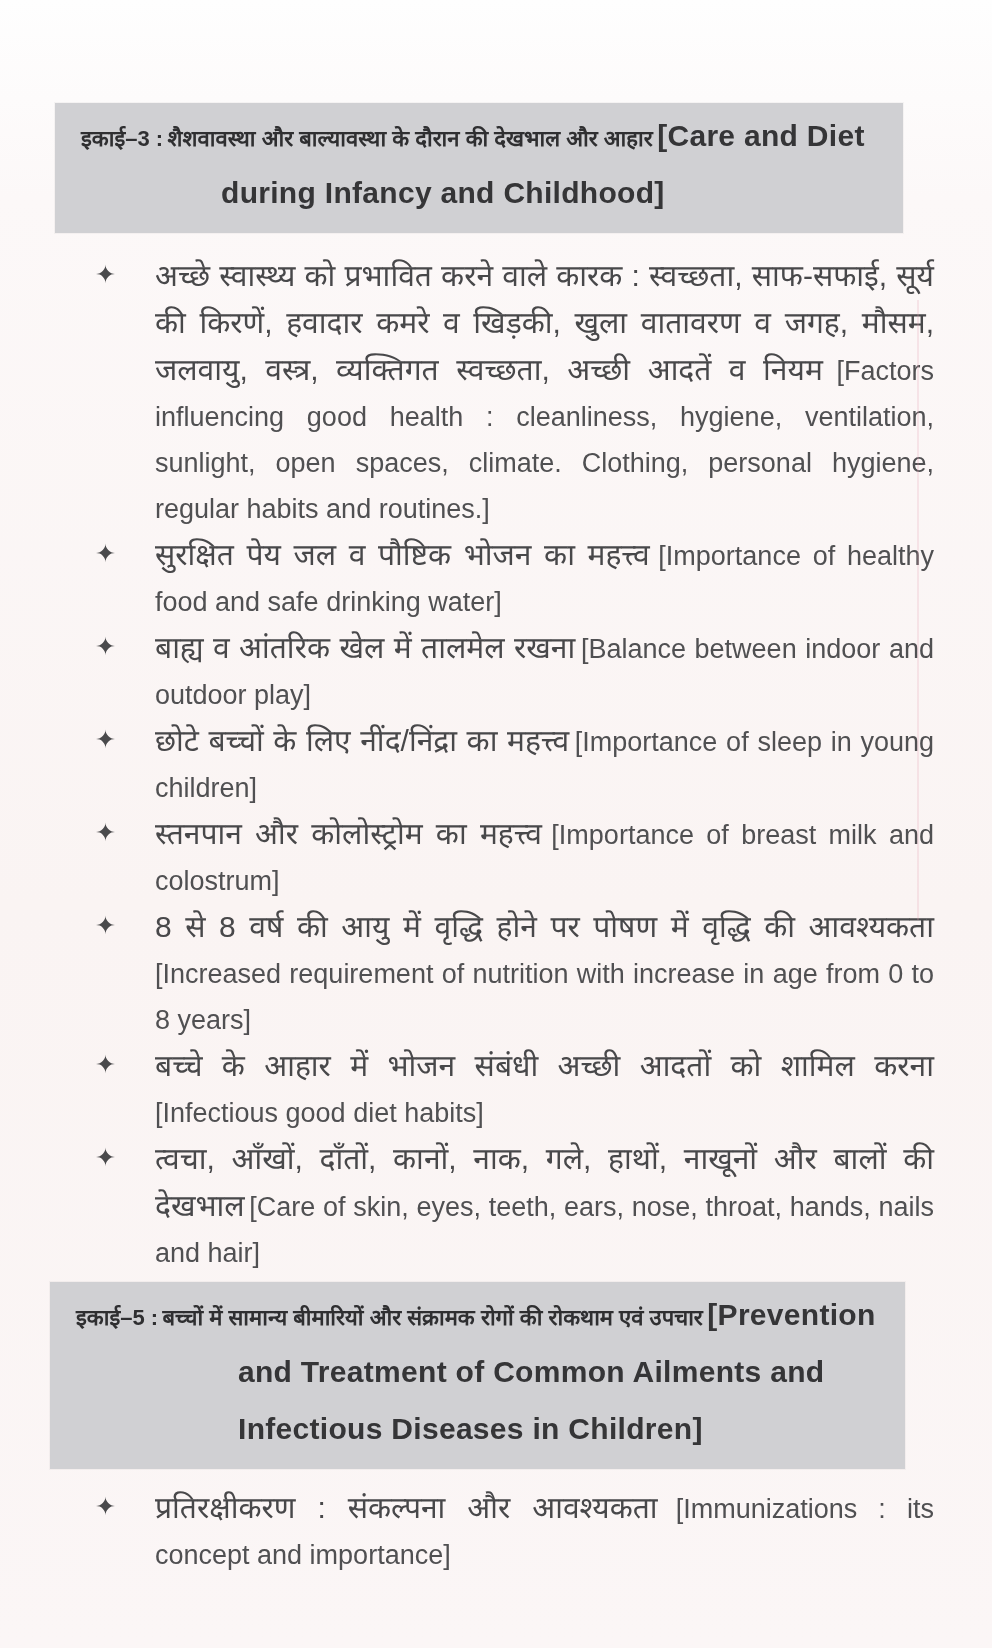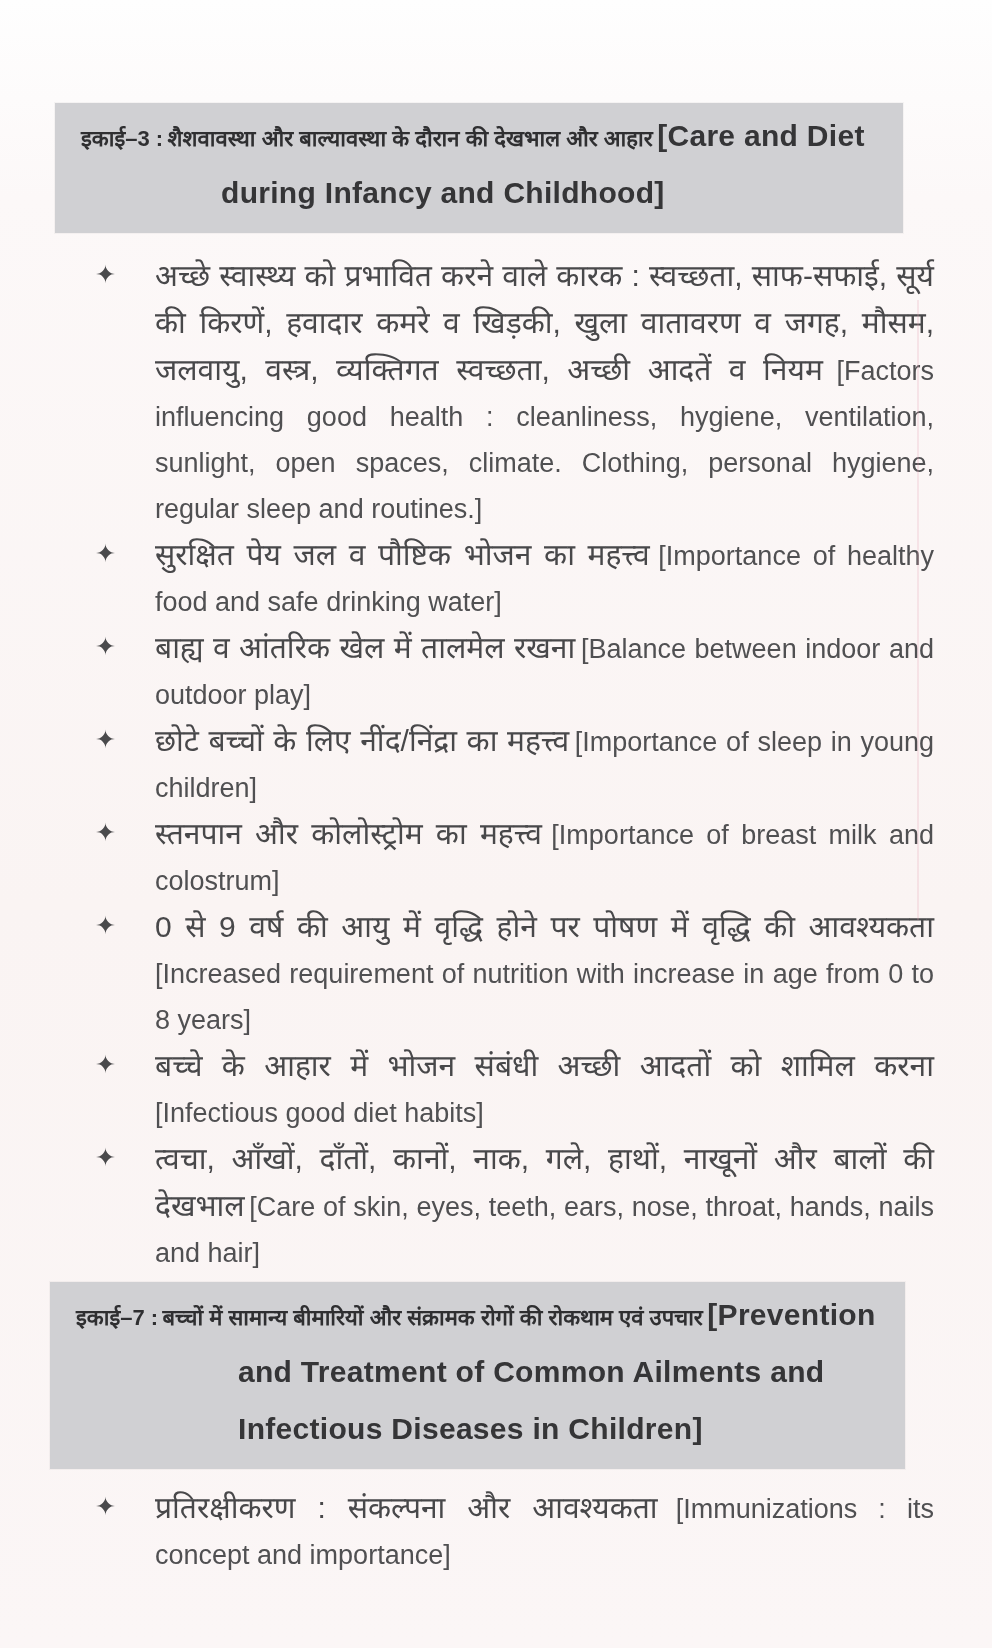--- a/index.html
+++ b/index.html
@@ -73,21 +73,21 @@
       <span class="u-hi">शैशवावस्था और बाल्यावस्था के दौरान की देखभाल और आहार</span>
       <span class="u-en">[Care and Diet during Infancy and Childhood]</span>
     </header>
 
     <ul class="topics">
 
         <li class="topic">
           <span class="marker">✦</span>
           <p class="topic-text">
             <span class="hi">अच्छे स्वास्थ्य को प्रभावित करने वाले कारक : स्वच्छता, साफ-सफाई, सूर्य की किरणें, हवादार कमरे व खिड़की, खुला वातावरण व जगह, मौसम, जलवायु, वस्त्र, व्यक्तिगत स्वच्छता, अच्छी आदतें व नियम</span>
-            <span class="en">[Factors influencing good health : cleanliness, hygiene, ventilation, sunlight, open spaces, climate. Clothing, personal hygiene, regular sleep and routines.]</span>
+            <span class="en">[Factors influencing good health : cleanliness, hygiene, ventilation, sunlight, open spaces, climate. Clothing, personal hygiene, regular habits and routines.]</span>
           </p>
         </li>
 
         <li class="topic">
           <span class="marker">✦</span>
           <p class="topic-text">
             <span class="hi">सुरक्षित पेय जल व पौष्टिक भोजन का महत्त्व</span>
             <span class="en">[Importance of healthy food and safe drinking water]</span>
           </p>
         </li>
@@ -112,21 +112,21 @@
           <span class="marker">✦</span>
           <p class="topic-text">
             <span class="hi">स्तनपान और कोलोस्ट्रोम का महत्त्व</span>
             <span class="en">[Importance of breast milk and colostrum]</span>
           </p>
         </li>
 
         <li class="topic">
           <span class="marker">✦</span>
           <p class="topic-text">
-            <span class="hi">0 से 9 वर्ष की आयु में वृद्धि होने पर पोषण में वृद्धि की आवश्यकता</span>
+            <span class="hi">8 से 8 वर्ष की आयु में वृद्धि होने पर पोषण में वृद्धि की आवश्यकता</span>
             <span class="en">[Increased requirement of nutrition with increase in age from 0 to 8 years]</span>
           </p>
         </li>
 
         <li class="topic">
           <span class="marker">✦</span>
           <p class="topic-text">
             <span class="hi">बच्चे के आहार में भोजन संबंधी अच्छी आदतों को शामिल करना</span>
             <span class="en">[Infectious good diet habits]</span>
           </p>
@@ -137,21 +137,21 @@
           <p class="topic-text">
             <span class="hi">त्वचा, आँखों, दाँतों, कानों, नाक, गले, हाथों, नाखूनों और बालों की देखभाल</span>
             <span class="en">[Care of skin, eyes, teeth, ears, nose, throat, hands, nails and hair]</span>
           </p>
         </li>
       </ul>
   </section>
 
   <section>
     <header class="unit-band band-2 indent-162">
-      <span class="u-label">इकाई–7 :</span>
+      <span class="u-label">इकाई–5 :</span>
       <span class="u-hi">बच्चों में सामान्य बीमारियों और संक्रामक रोगों की रोकथाम एवं उपचार</span>
       <span class="u-en">[Prevention and Treatment of Common Ailments and Infectious Diseases in Children]</span>
     </header>
 
     <ul class="topics topics-2">
 
         <li class="topic">
           <span class="marker">✦</span>
           <p class="topic-text">
             <span class="hi">प्रतिरक्षीकरण : संकल्पना और आवश्यकता</span>

